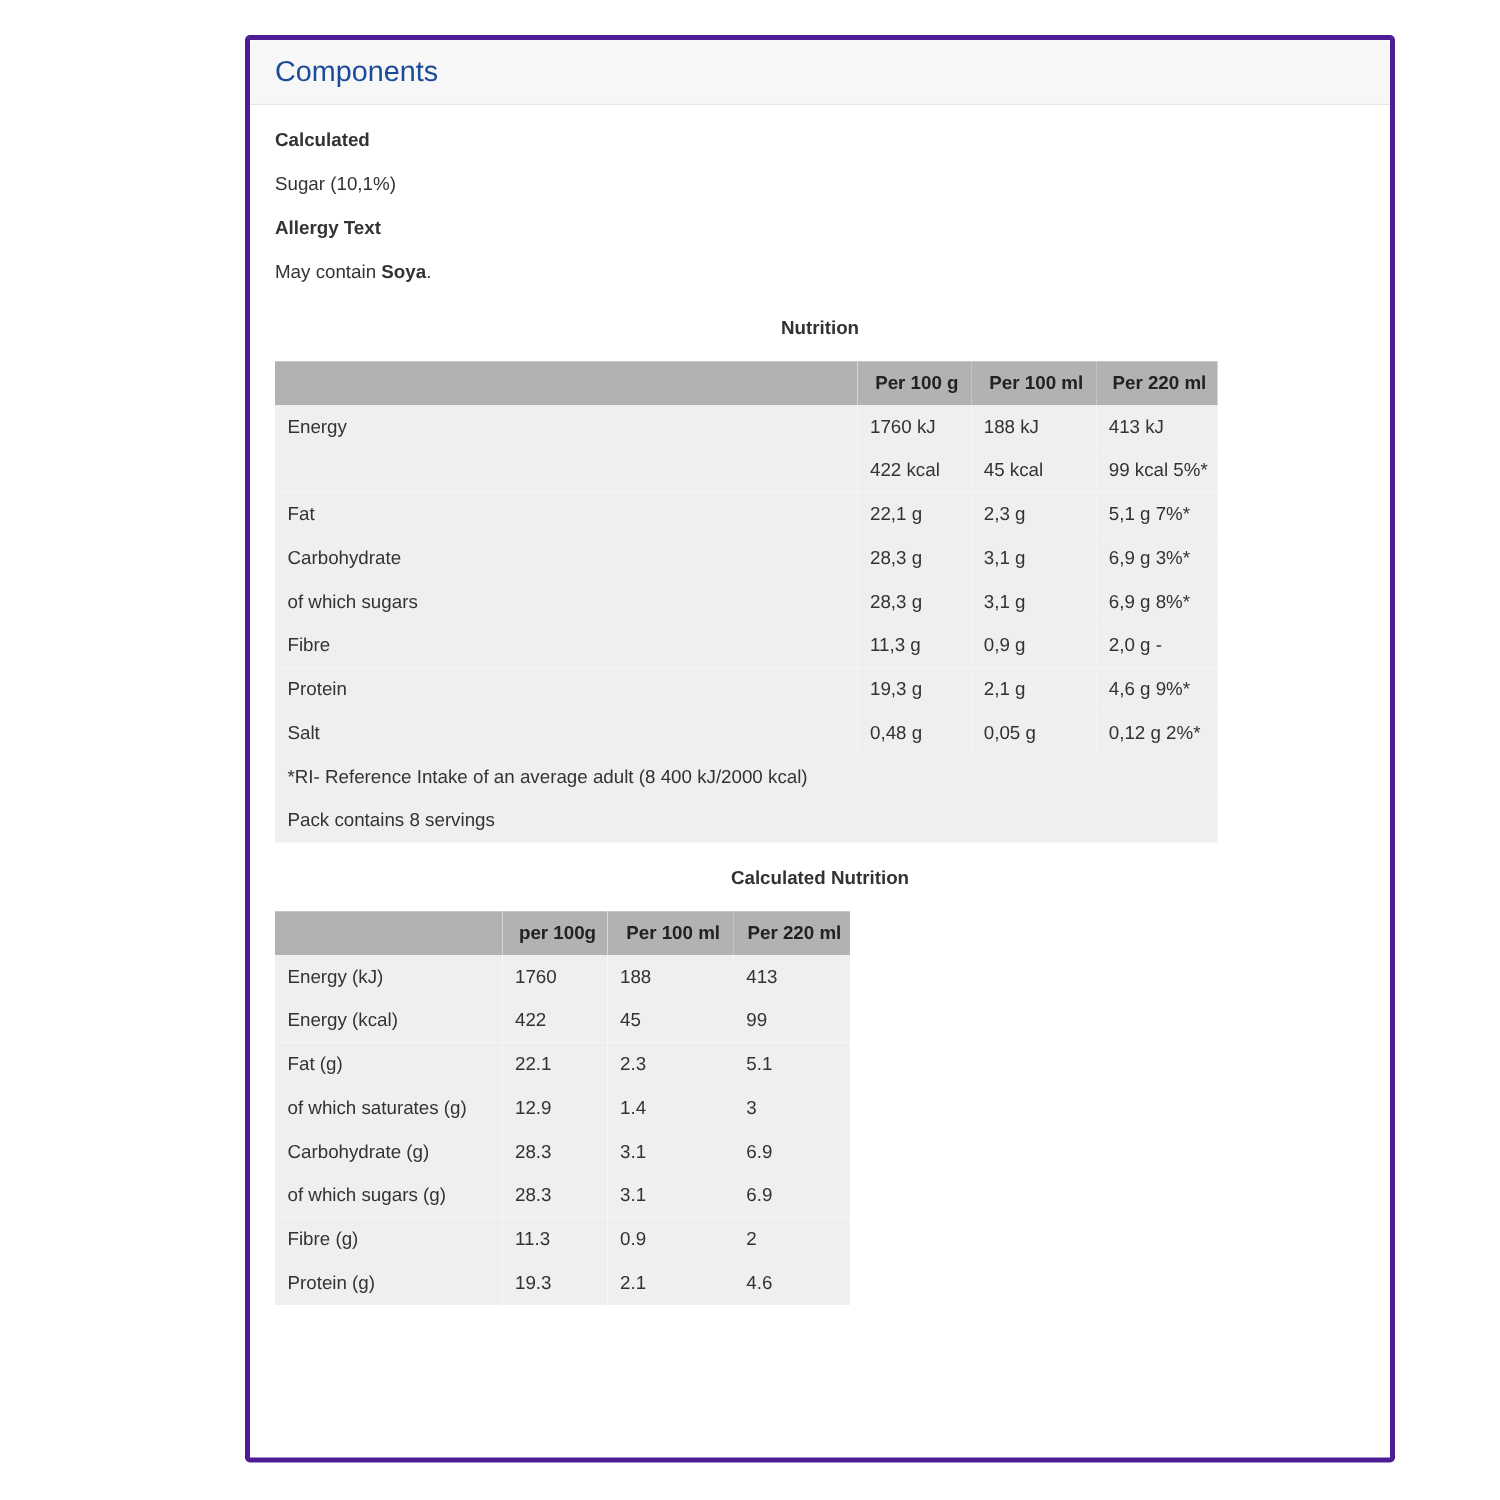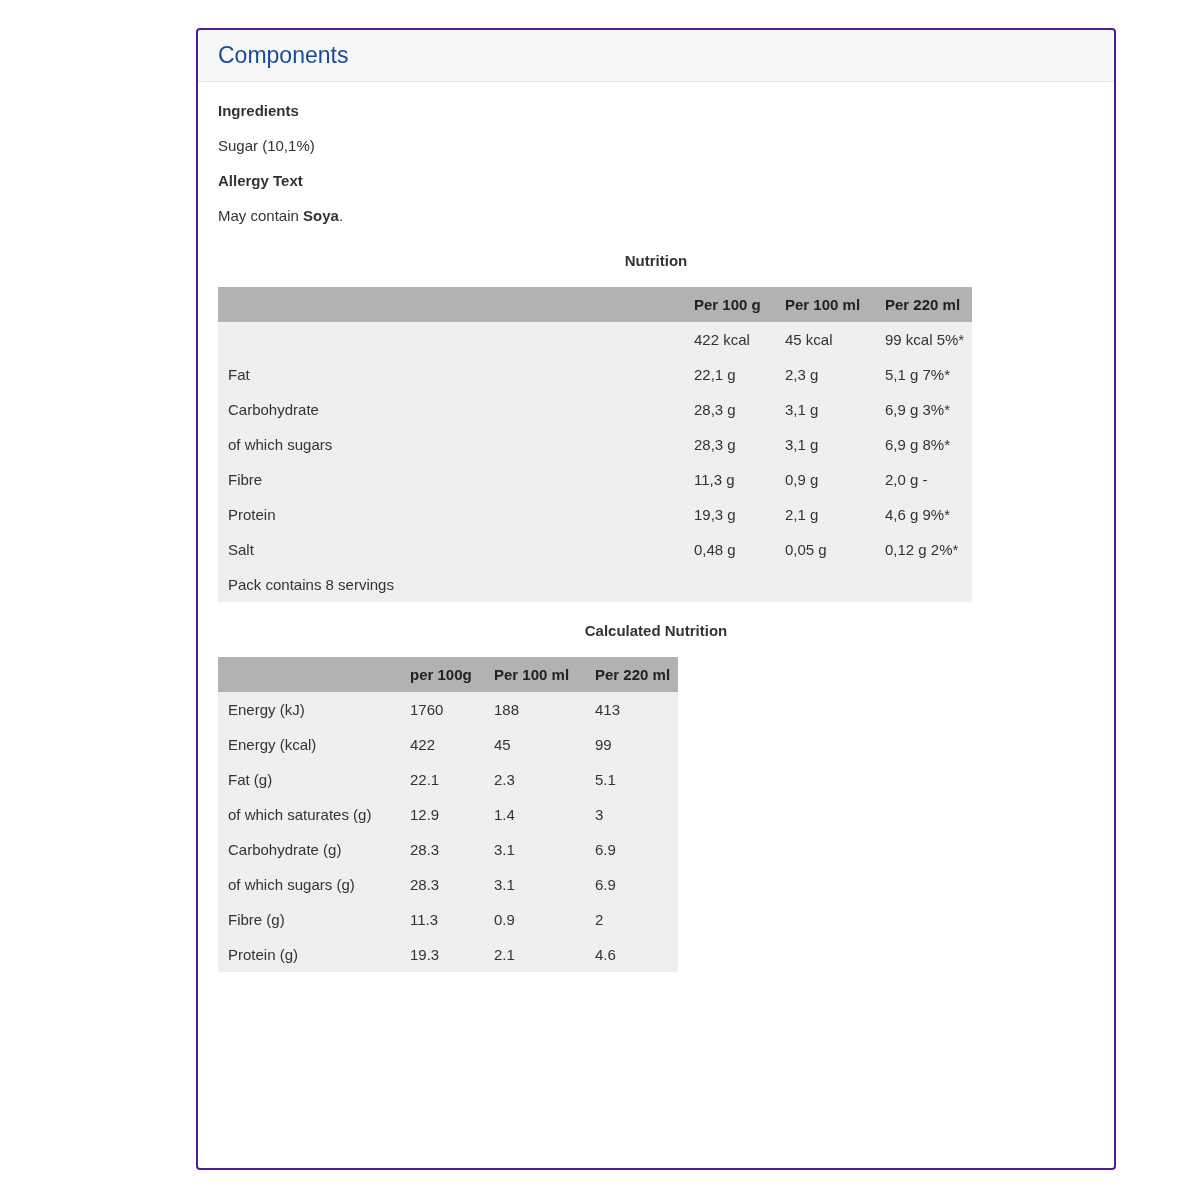--- a/index.html
+++ b/index.html
@@ -3,42 +3,42 @@
 <meta charset="utf-8">
 <style>
   html,body{margin:0;padding:0;}
   body{
     width:1200px;height:1200px;background:#ffffff;
     font-family:"Liberation Sans",sans-serif;color:#333;
     position:relative;
   }
   .card{
     position:absolute;left:196px;top:28px;width:920px;min-height:1142px;
-    background:#fff;border:2px solid #4c1d95;border-radius:4px;
+    background:#fff;border:4px solid #4c1d95;border-radius:4px;
     box-sizing:border-box;
   }
   .card-header{
     background:#f7f7f7;border-bottom:1px solid #e5e5e5;
     padding:13px 20px;border-radius:4px 4px 0 0;
   }
   .card-header h2{
     margin:0;font-size:23px;font-weight:400;color:#1b4a9b;line-height:1.1;
   }
   .card-body{padding:20px 20px 22px;}
   .card-body p{margin:0 0 18px;font-size:15px;line-height:17px;color:#333;}
   .heading{font-weight:bold;color:#222;}
   .section-heading{margin-top:28px !important;text-align:center;}
   b{font-weight:bold;}
 
   table.nutri{
     border-collapse:collapse;table-layout:fixed;
     font-size:15px;color:#333;margin:15px 0 0;
   }
   table.nutri th{
-    background:#b2b2b2;color:#222;text-align:left;font-weight:bold;
+    background:#b2b2b2;color:#222;text-align:center;font-weight:bold;
     height:35px;padding:0 6px 0 10px;overflow:hidden;white-space:nowrap;
   }
   table.nutri td{
     background:#efefef;height:35px;padding:0 6px 0 10px;
     vertical-align:middle;white-space:nowrap;overflow:hidden;
   }
   table.wide{width:730px;margin-bottom:8px;}
   table.wide th:nth-child(1), table.wide td:nth-child(1){width:450px;}
   table.wide th:nth-child(2), table.wide td:nth-child(2){width:75px;}
   table.wide th:nth-child(3), table.wide td:nth-child(3){width:84px;}
@@ -51,21 +51,21 @@
 </style>
 </head>
 <body>
 
 <div class="card">
   <div class="card-header">
     <h2>Components</h2>
   </div>
   <div class="card-body">
 
-    <p class="heading">Ingredients</p>
+    <p class="heading">Calculated</p>
 
 
     <p><span>Sugar (10,1%)</span><b></b><span></span></p>
 
     <p class="heading">Allergy Text</p>
 
     <p><span>May contain </span><b>Soya</b><span>.</span></p>
 
     <p class="heading section-heading">Nutrition</p>
 
@@ -73,20 +73,26 @@
         <thead>
           <tr>
             <th></th>
             <th>Per 100 g</th>
             <th>Per 100 ml</th>
             <th>Per 220 ml</th>
           </tr>
         </thead>
         <tbody>
           <tr>
+            <td>Energy</td>
+            <td>1760 kJ</td>
+            <td>188 kJ</td>
+            <td>413 kJ</td>
+          </tr>
+          <tr>
             <td></td>
             <td>422 kcal</td>
             <td>45 kcal</td>
             <td>99 kcal 5%*</td>
           </tr>
           <tr>
             <td>Fat</td>
             <td>22,1 g</td>
             <td>2,3 g</td>
             <td>5,1 g 7%*</td>
@@ -115,20 +121,23 @@
             <td>2,1 g</td>
             <td>4,6 g 9%*</td>
           </tr>
           <tr>
             <td>Salt</td>
             <td>0,48 g</td>
             <td>0,05 g</td>
             <td>0,12 g 2%*</td>
           </tr>
           <tr>
+            <td colspan="4">*RI- Reference Intake of an average adult (8 400 kJ/2000 kcal)</td>
+          </tr>
+          <tr>
             <td colspan="4">Pack contains 8 servings</td>
           </tr>
         </tbody>
       </table>
 
     <p class="heading section-heading" style="margin-top:20px !important;">Calculated Nutrition</p>
 
     <table class="nutri narrow">
         <thead>
           <tr>

